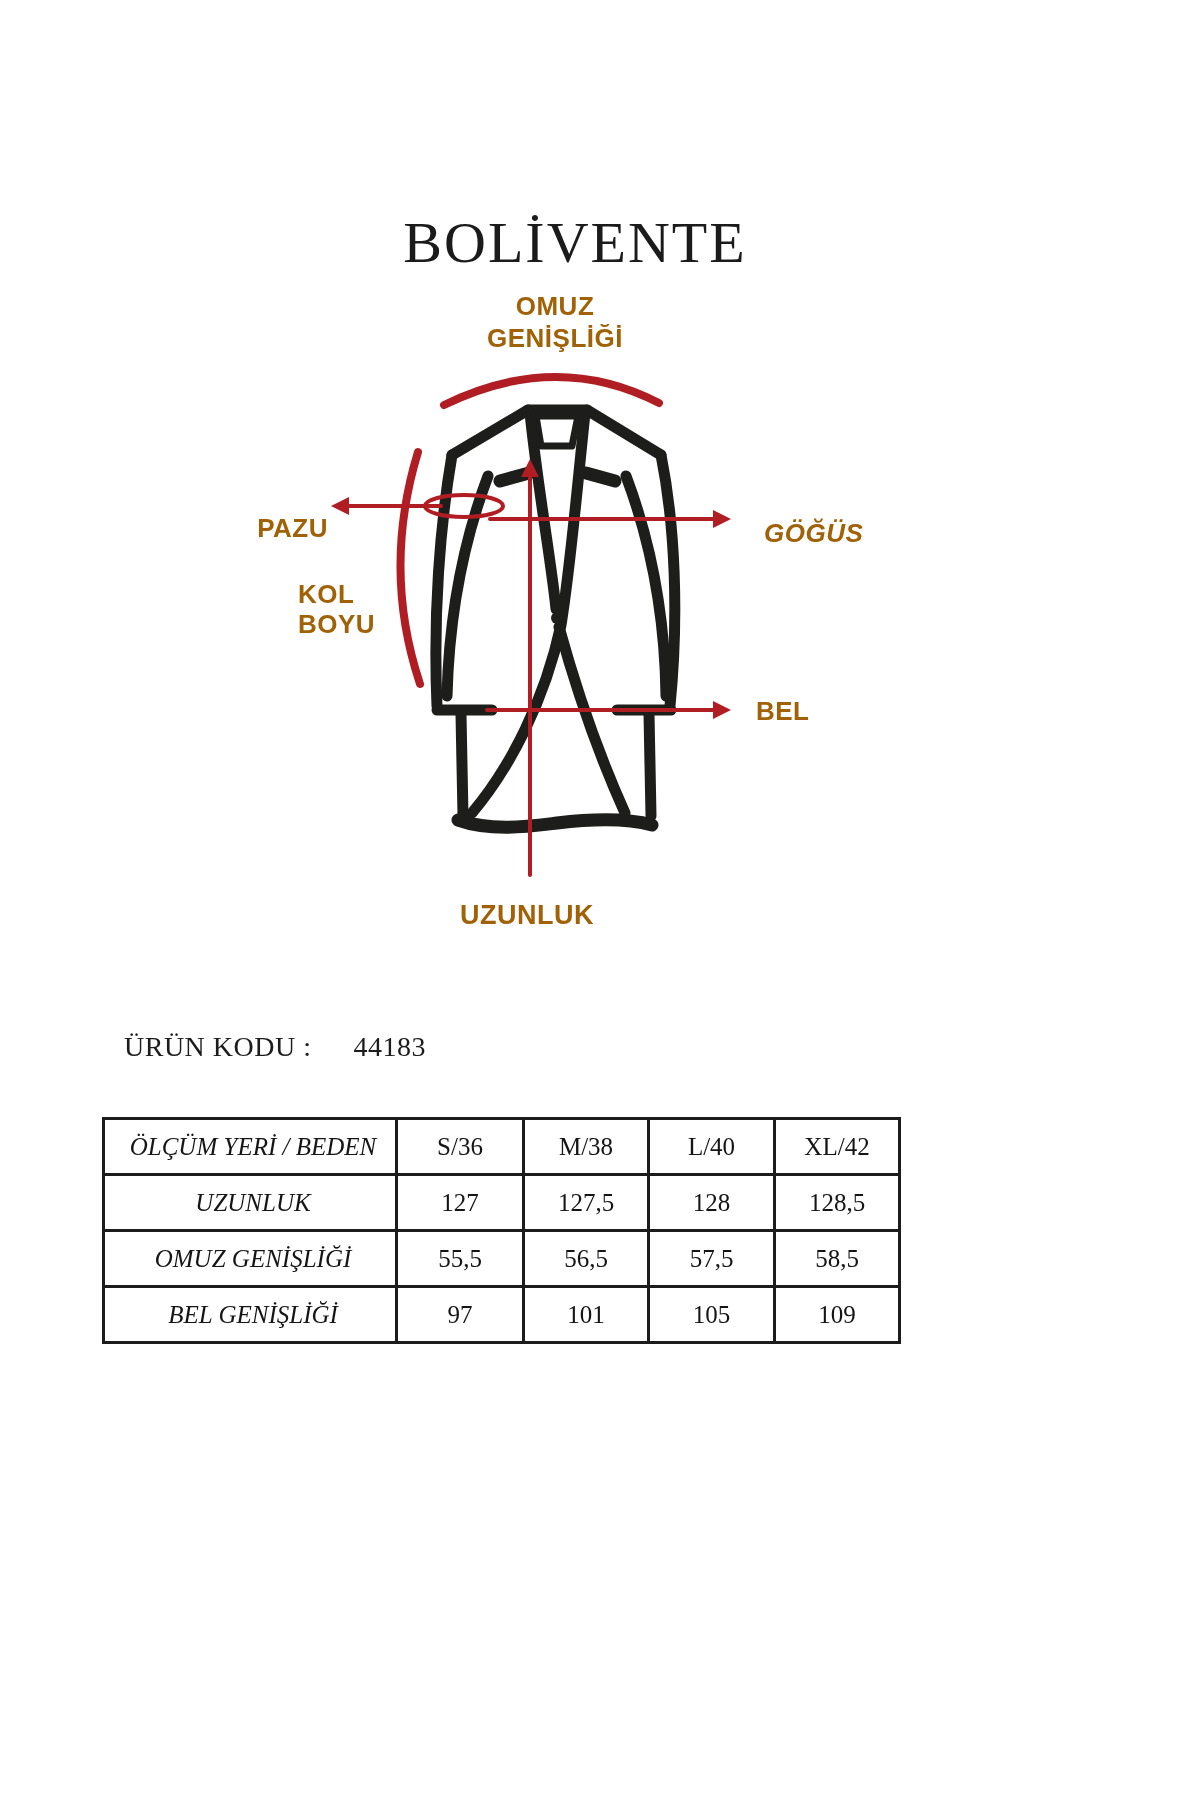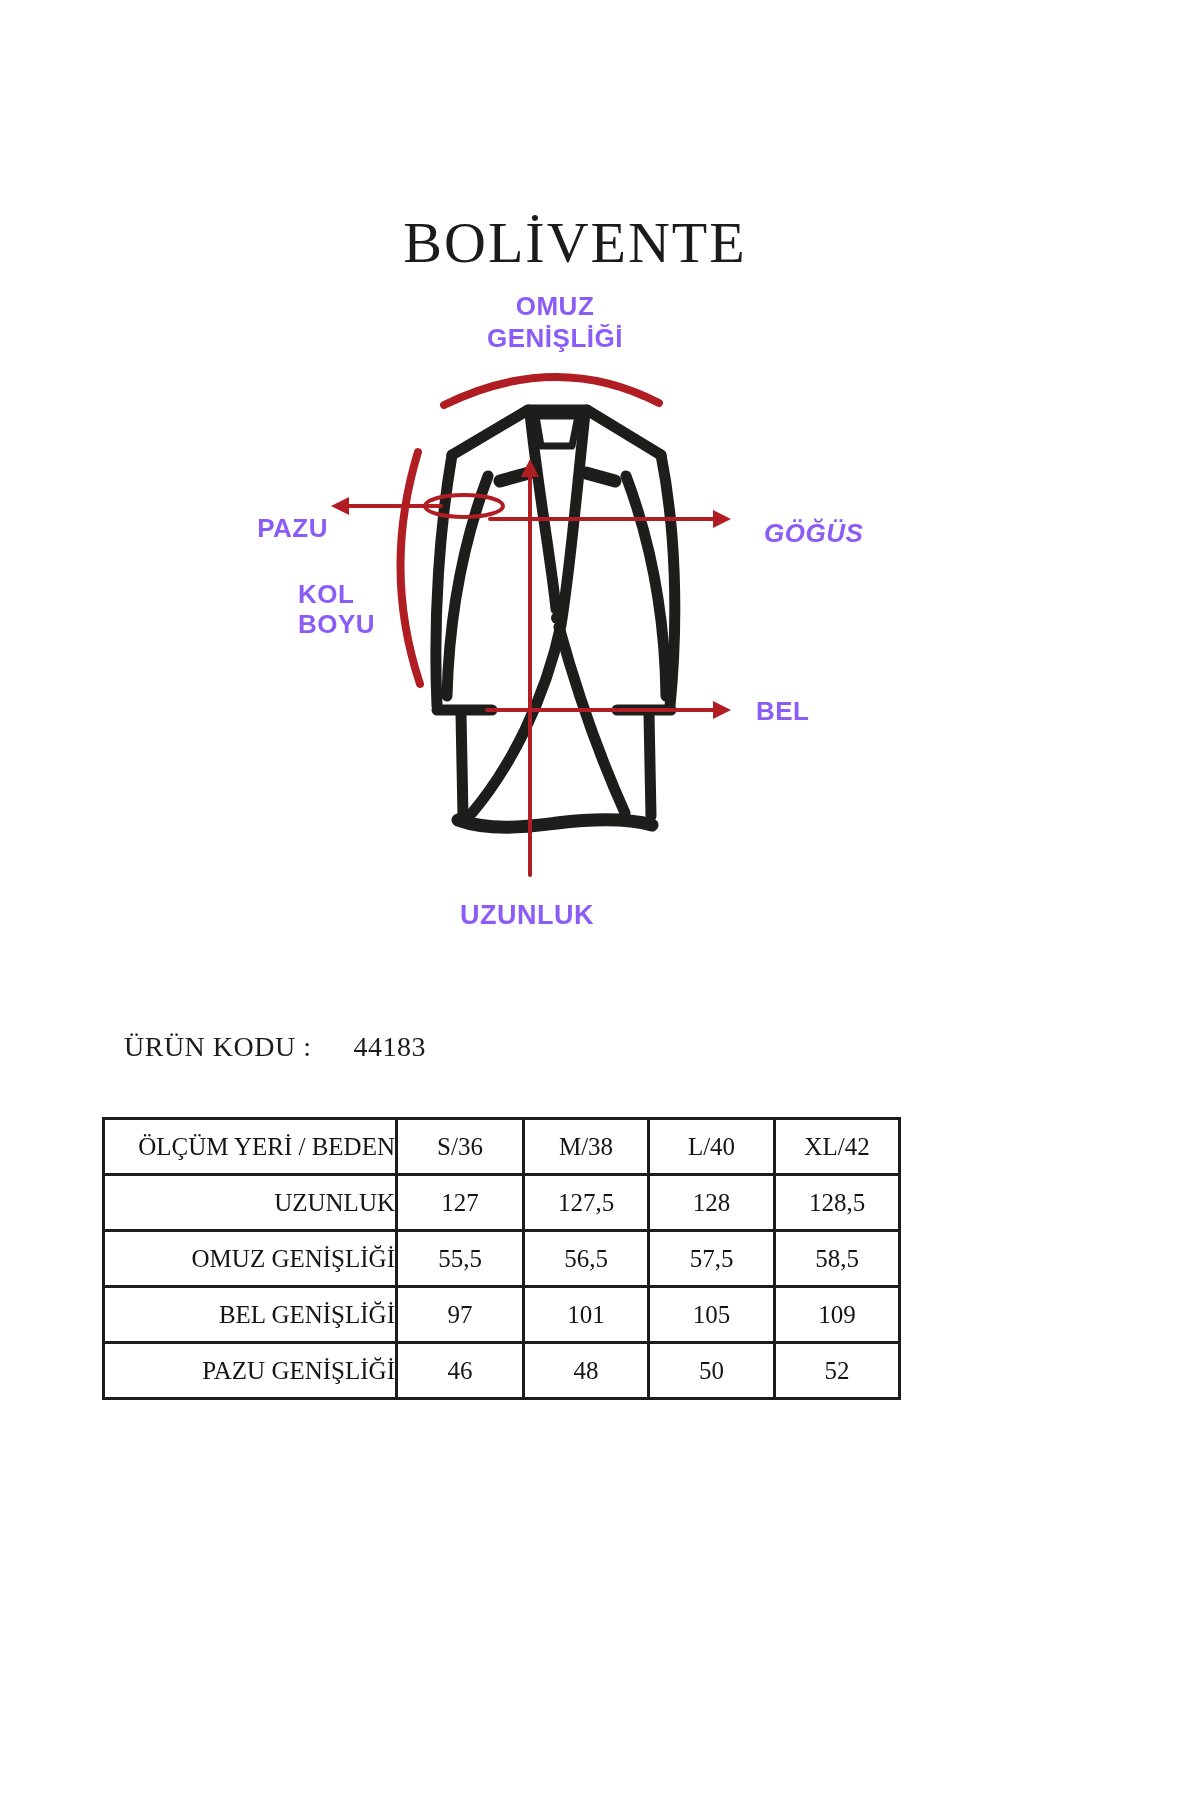--- a/index.html
+++ b/index.html
@@ -16,21 +16,21 @@
     position:absolute;left:0;top:194px;width:1150px;
     text-align:center;
     font-family:"Liberation Serif", serif;
     font-size:58px;font-weight:400;
     letter-spacing:2px;color:#1b1b1b;line-height:1.1;margin-top:17px;
   }
   
   .dlabel{
     position:absolute;
     font-family:"Liberation Sans", sans-serif;
-    font-weight:700;color:#8b5cf6;
+    font-weight:700;color:#a16207;
     font-size:26px;letter-spacing:0.5px;line-height:32px;
   }
   .lbl-omuz{left:455px;top:290px;width:200px;text-align:center;}
   .lbl-pazu{left:228px;top:491px;width:100px;text-align:right;margin-top:21px;}
   .lbl-kol{left:298px;top:579px;width:100px;text-align:left;line-height:30px;}
   .lbl-gogus{left:764px;top:517px;font-style:italic;}
   .lbl-bel{left:756px;top:695px;}
   .lbl-uzunluk{left:427px;top:899px;width:200px;text-align:center;font-size:27px;}
   .diagram-svg{position:absolute;left:318px;top:344px;}
   
@@ -48,21 +48,21 @@
     table-layout:fixed;
   }
   table.size-table td,table.size-table th{
     border:3px solid #1c1c1c;
     height:53px;
     text-align:center;
     font-weight:400;
     padding:0;
   }
   table.size-table td.rowlabel,table.size-table th.rowlabel{
-    text-align:right;padding-left:6px;
+    text-align:center;padding-left:6px;font-style:italic;
   }
 </style>
 </head>
 <body>
 
 <div class="page">
 
   <div class="brand-title">BOLİVENTE</div>
 
   <div class="dlabel lbl-omuz">
@@ -151,23 +151,16 @@
         <td>57,5</td>
         <td>58,5</td>
       </tr>
       <tr>
         <td class="rowlabel">BEL GENİŞLİĞİ</td>
         <td>97</td>
         <td>101</td>
         <td>105</td>
         <td>109</td>
       </tr>
-      <tr>
-        <td class="rowlabel">PAZU GENİŞLİĞİ</td>
-        <td>46</td>
-        <td>48</td>
-        <td>50</td>
-        <td>52</td>
-      </tr>
     </tbody>
   </table>
 
 </div>
 
 </body></html>

